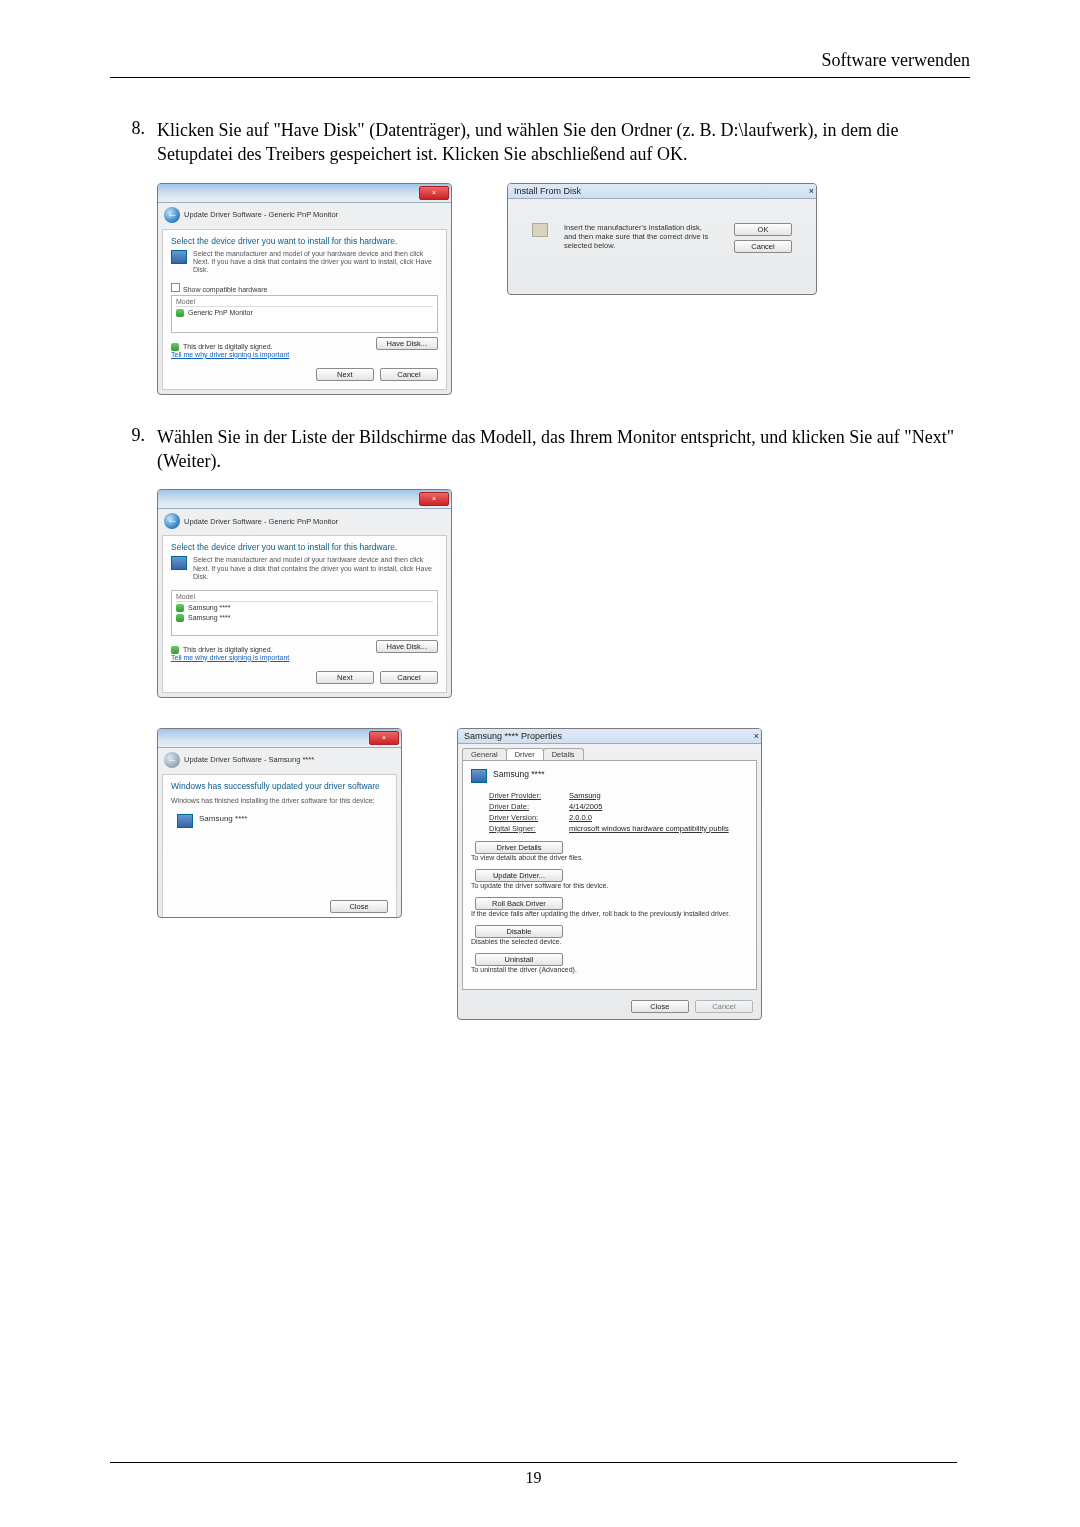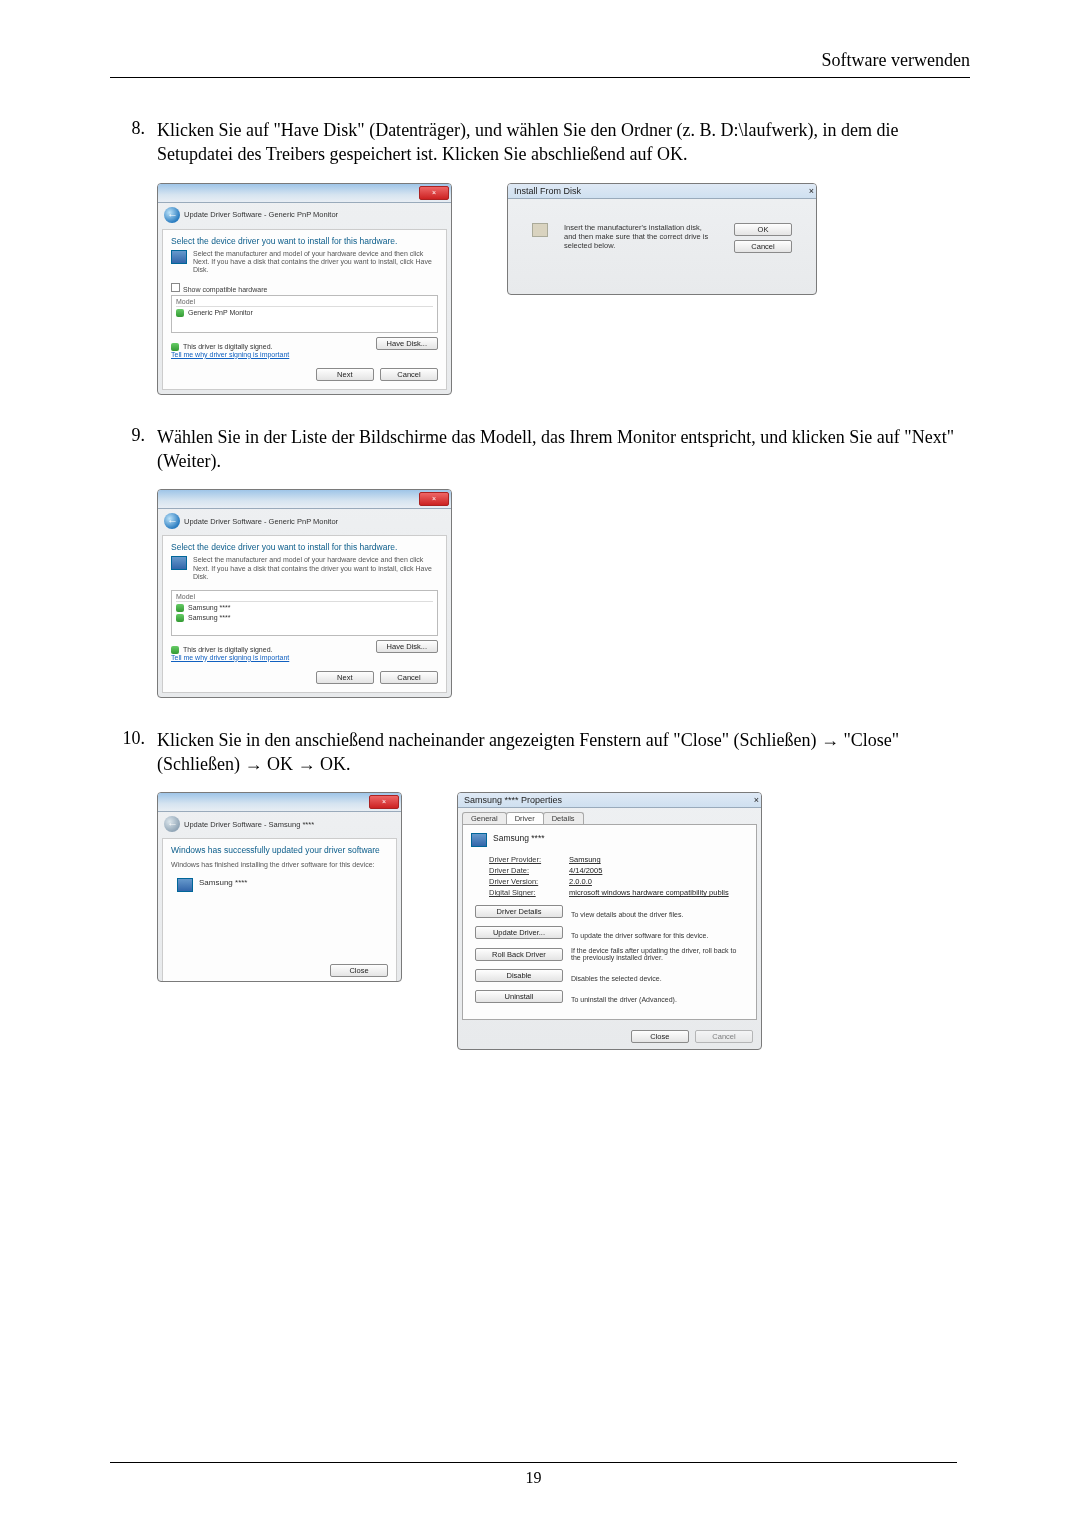--- a/index.html
+++ b/index.html
@@ -194,21 +194,21 @@
     margin-right:-1px;
   }
   .tab.active { background:#fdfdfd; position:relative; z-index:2;}
   .tabpane {
     background:#fdfdfd; border:1px solid #a8a8a8; margin:0 4px 6px 4px;
     padding:8px; font-size:7.5px; color:#333;
   }
   .proprow { display:flex; margin:2px 0;text-decoration:underline;}
   .proprow .k { width:80px; color:#333;}
   .proprow .v { flex:1; color:#222;}
-  .act { display:flex; gap:8px; margin:8px 0; align-items:flex-end;}
+  .act { display:flex; gap:0; margin:8px 0; align-items:flex-start;flex-direction:column;}
   .act .btn { min-width:66px; text-align:center;}
   .act .d { flex:1; font-size:7px; color:#333;}
 
   .footer {
     position:absolute;
     left:110px; right:123px; bottom:40px;
     text-align:center; font-size:16px;
   }
   .footer-rule {
     border:none; border-top:1px solid #000; margin:0 0 6px 0;
@@ -327,24 +327,20 @@
           <div class="btn">Have Disk...</div>
         </div>
         <div class="btnrow">
           <span class="btn">Next</span>
           <span class="btn">Cancel</span>
         </div>
       </div>
     </div>
   </div>
 
-  <div class="step-row">
-    <div class="step-num">10.</div>
-    <div class="step-text">Klicken Sie in den anschießend nacheinander angezeigten Fenstern auf "Close" (Schließen) → "Close" (Schließen) → OK → OK.</div>
-  </div>
 
   <div class="figure-area">
 
     <div class="win" style="width:245px;height:190px;">
       <div class="glass">
         <div class="red">×</div>
       </div>
       <div class="crumb">
         <span class="backarr" style="filter:grayscale(0.6) opacity(0.6);"></span>
         <span>Update Driver Software - Samsung ****</span>

